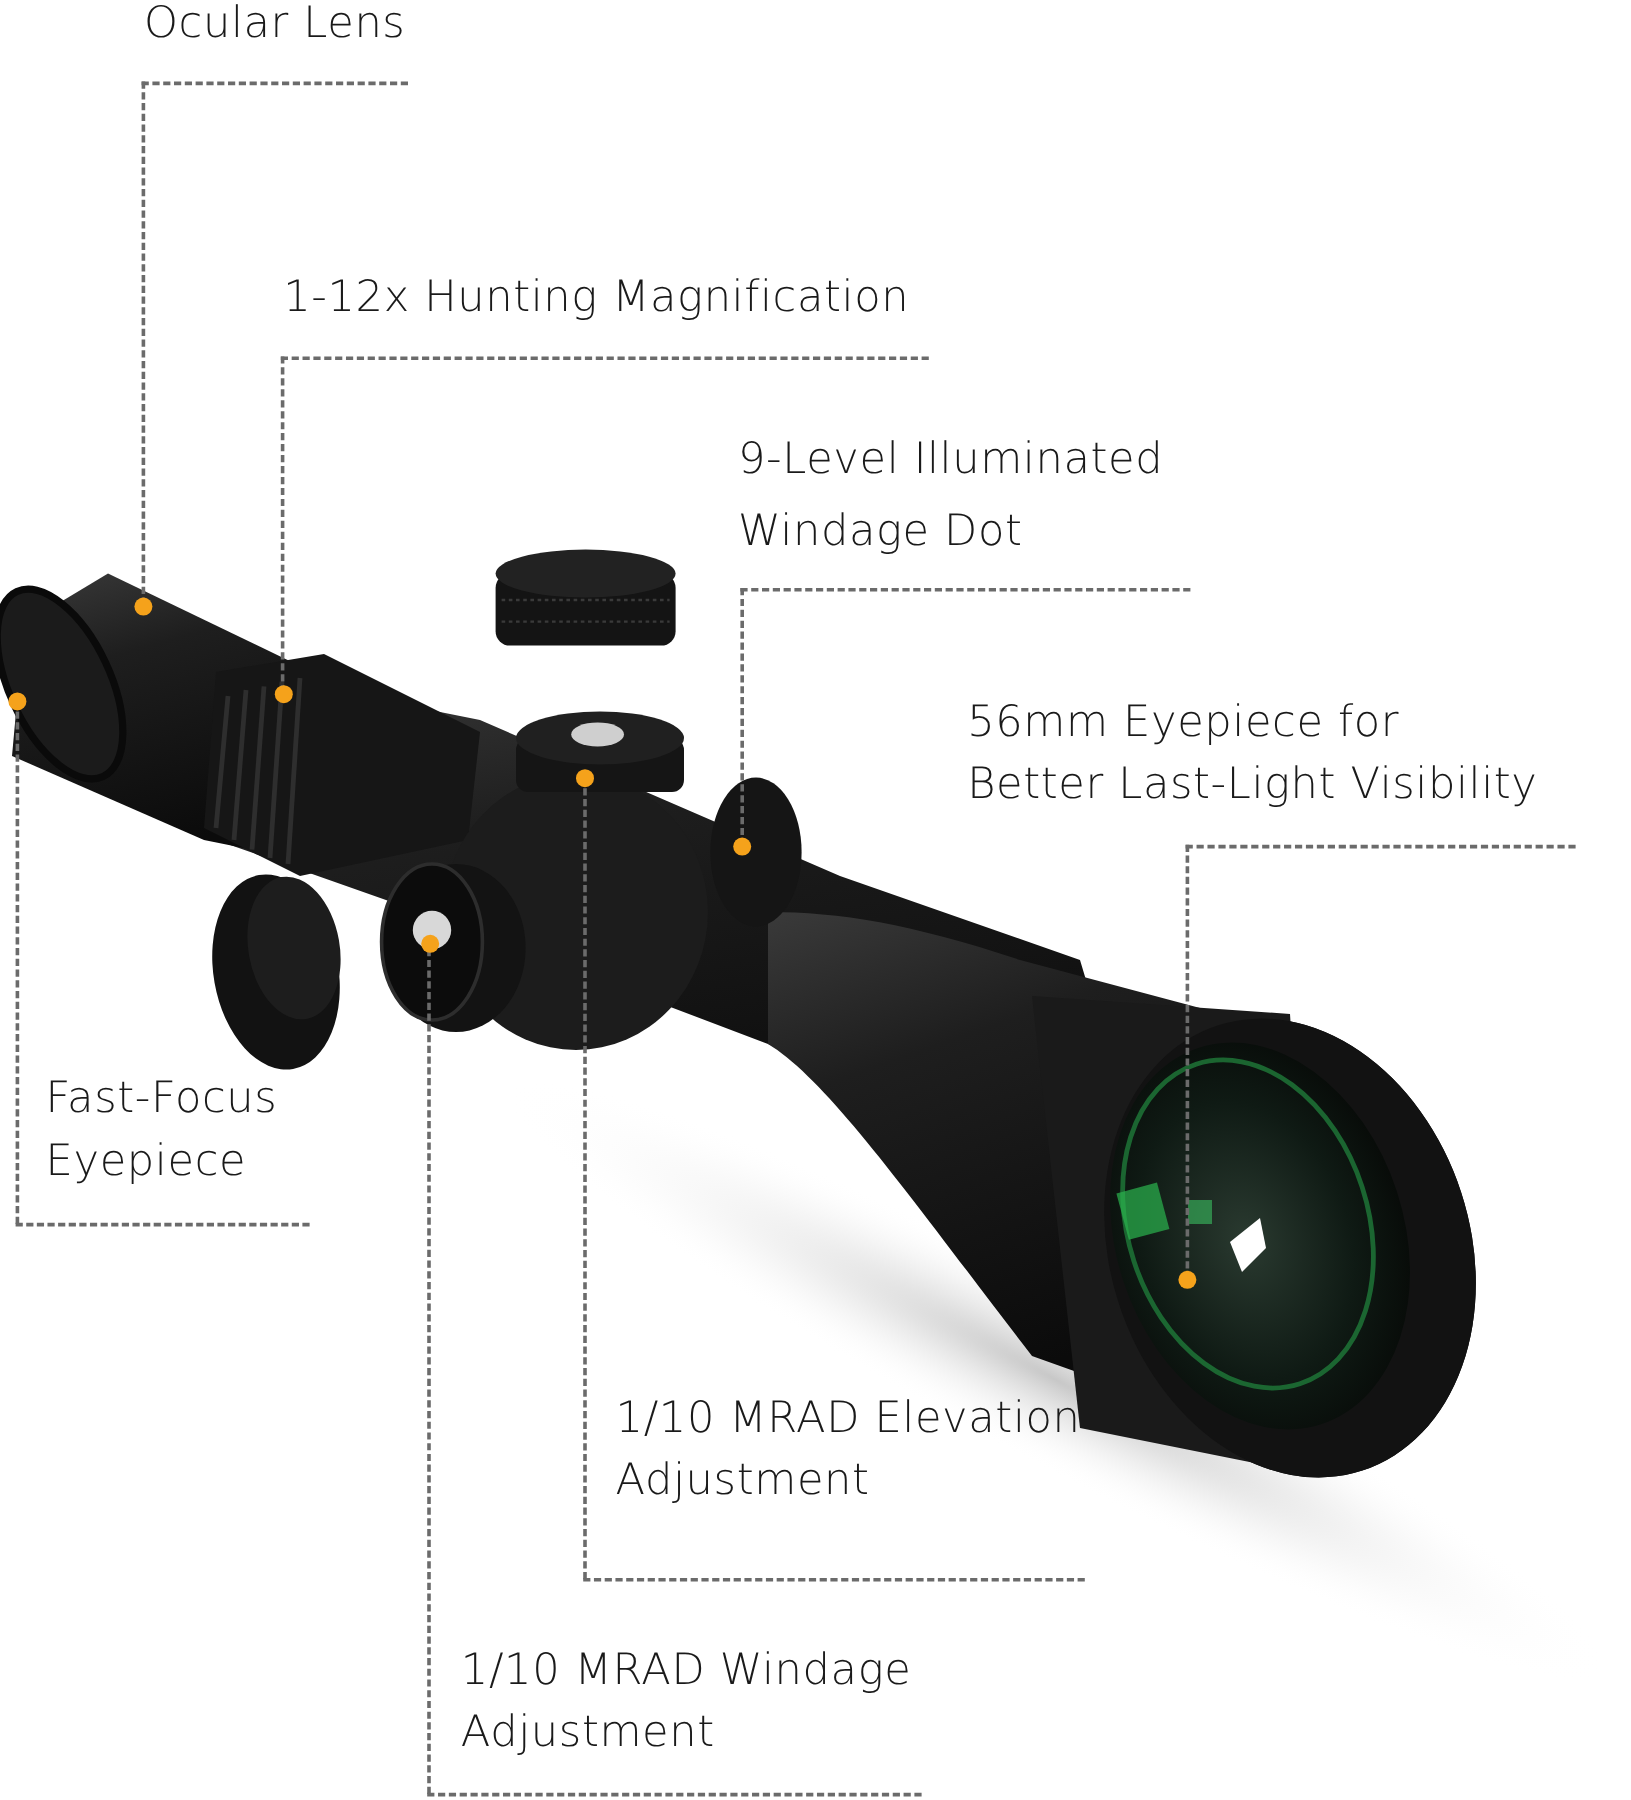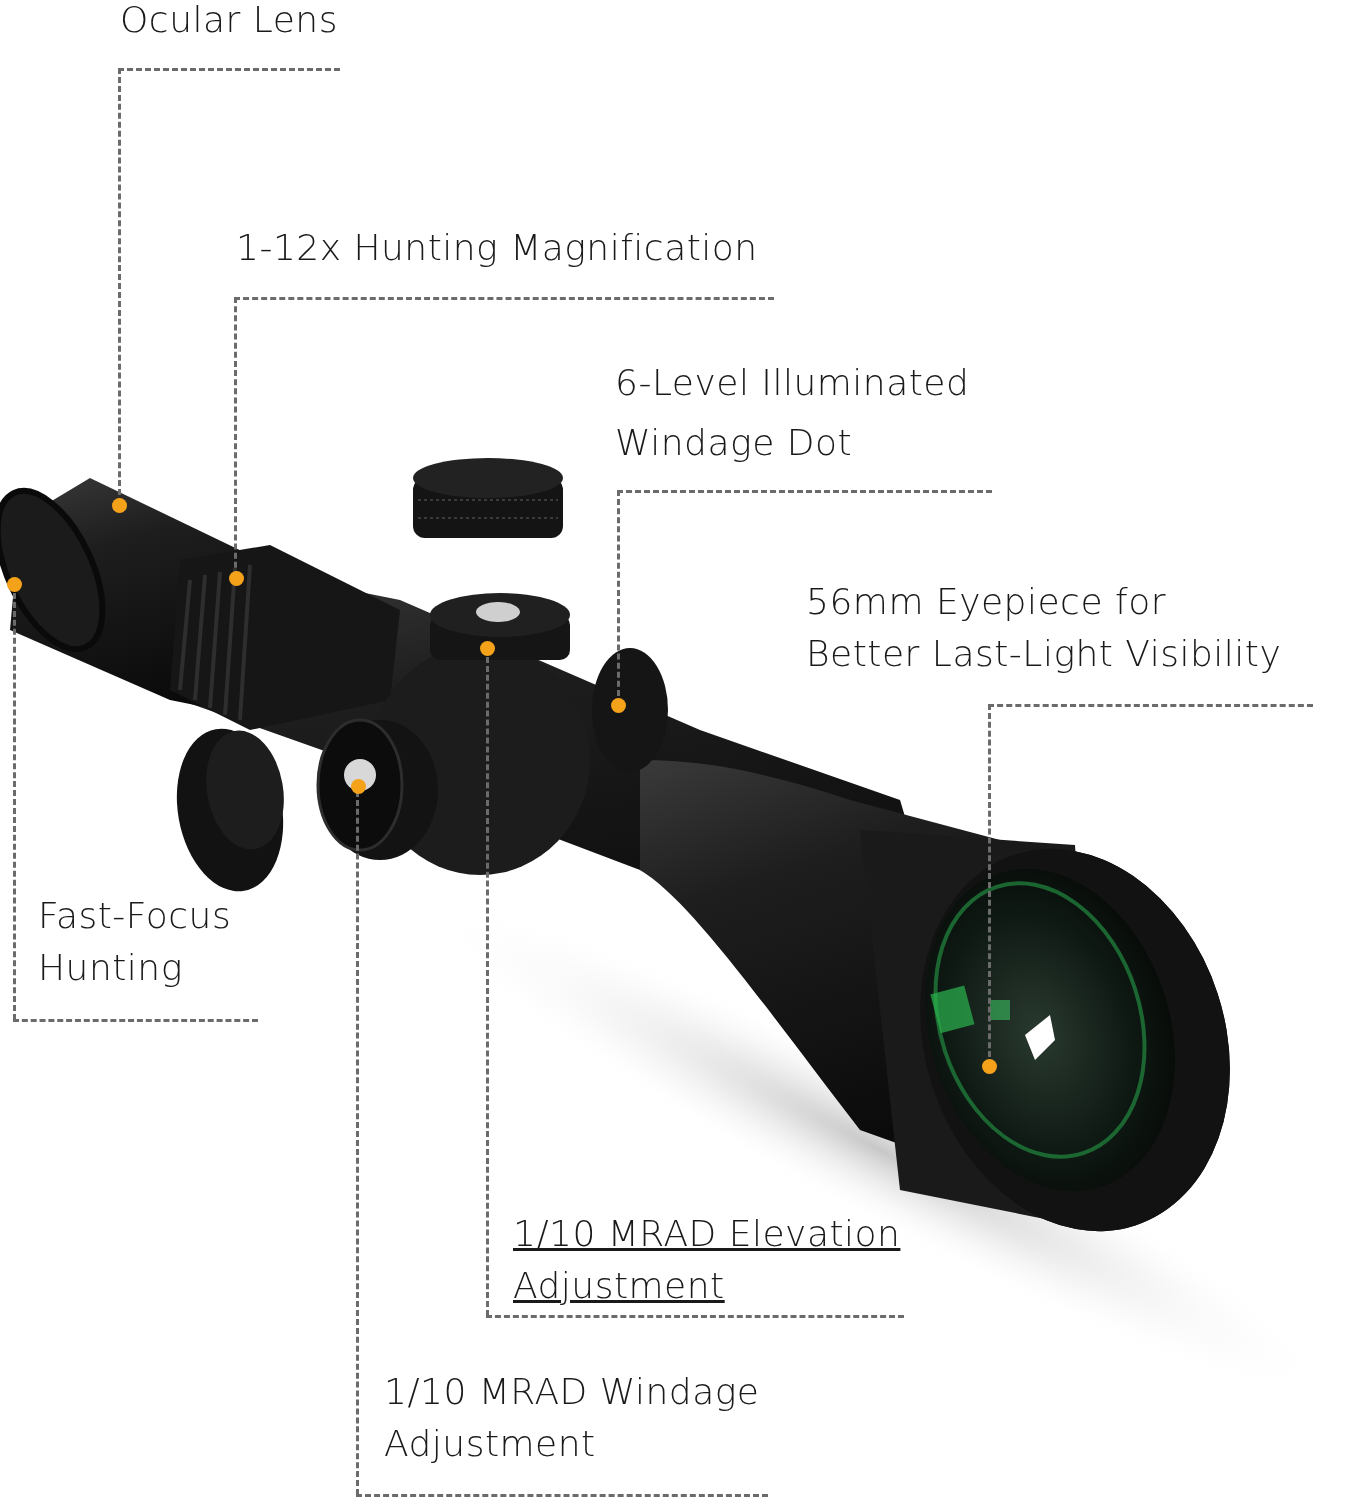--- a/index.html
+++ b/index.html
@@ -113,31 +113,31 @@
 <div class="dot" style="left:358px;top:786px;background:#f5a21b;"></div>
 <div class="dot" style="left:989px;top:1066px;background:#f5a21b;"></div>
 
 <div class="label" style="left:120px;top:-6px;">
   <span>Ocular Lens</span>
 </div>
 <div class="label" style="left:236px;top:222px;">
   <span>1-12x Hunting Magnification</span>
 </div>
 <div class="label" style="left:615px;top:353px;line-height:60px;">
-  <span>6-Level Illuminated</span>
+  <span>9-Level Illuminated</span>
   <span>Windage Dot</span>
 </div>
 <div class="label" style="left:806px;top:576px;">
   <span>56mm Eyepiece for</span>
   <span>Better Last-Light Visibility</span>
 </div>
 <div class="label" style="left:38px;top:890px;">
   <span>Fast-Focus</span>
-  <span>Hunting</span>
+  <span>Eyepiece</span>
 </div>
-<div class="label" style="left:513px;top:1208px;text-decoration:underline;">
+<div class="label" style="left:513px;top:1156px;">
   <span>1/10 MRAD Elevation</span>
   <span>Adjustment</span>
 </div>
 <div class="label" style="left:384px;top:1366px;">
   <span>1/10 MRAD Windage</span>
   <span>Adjustment</span>
 </div>
 
 </body></html>

